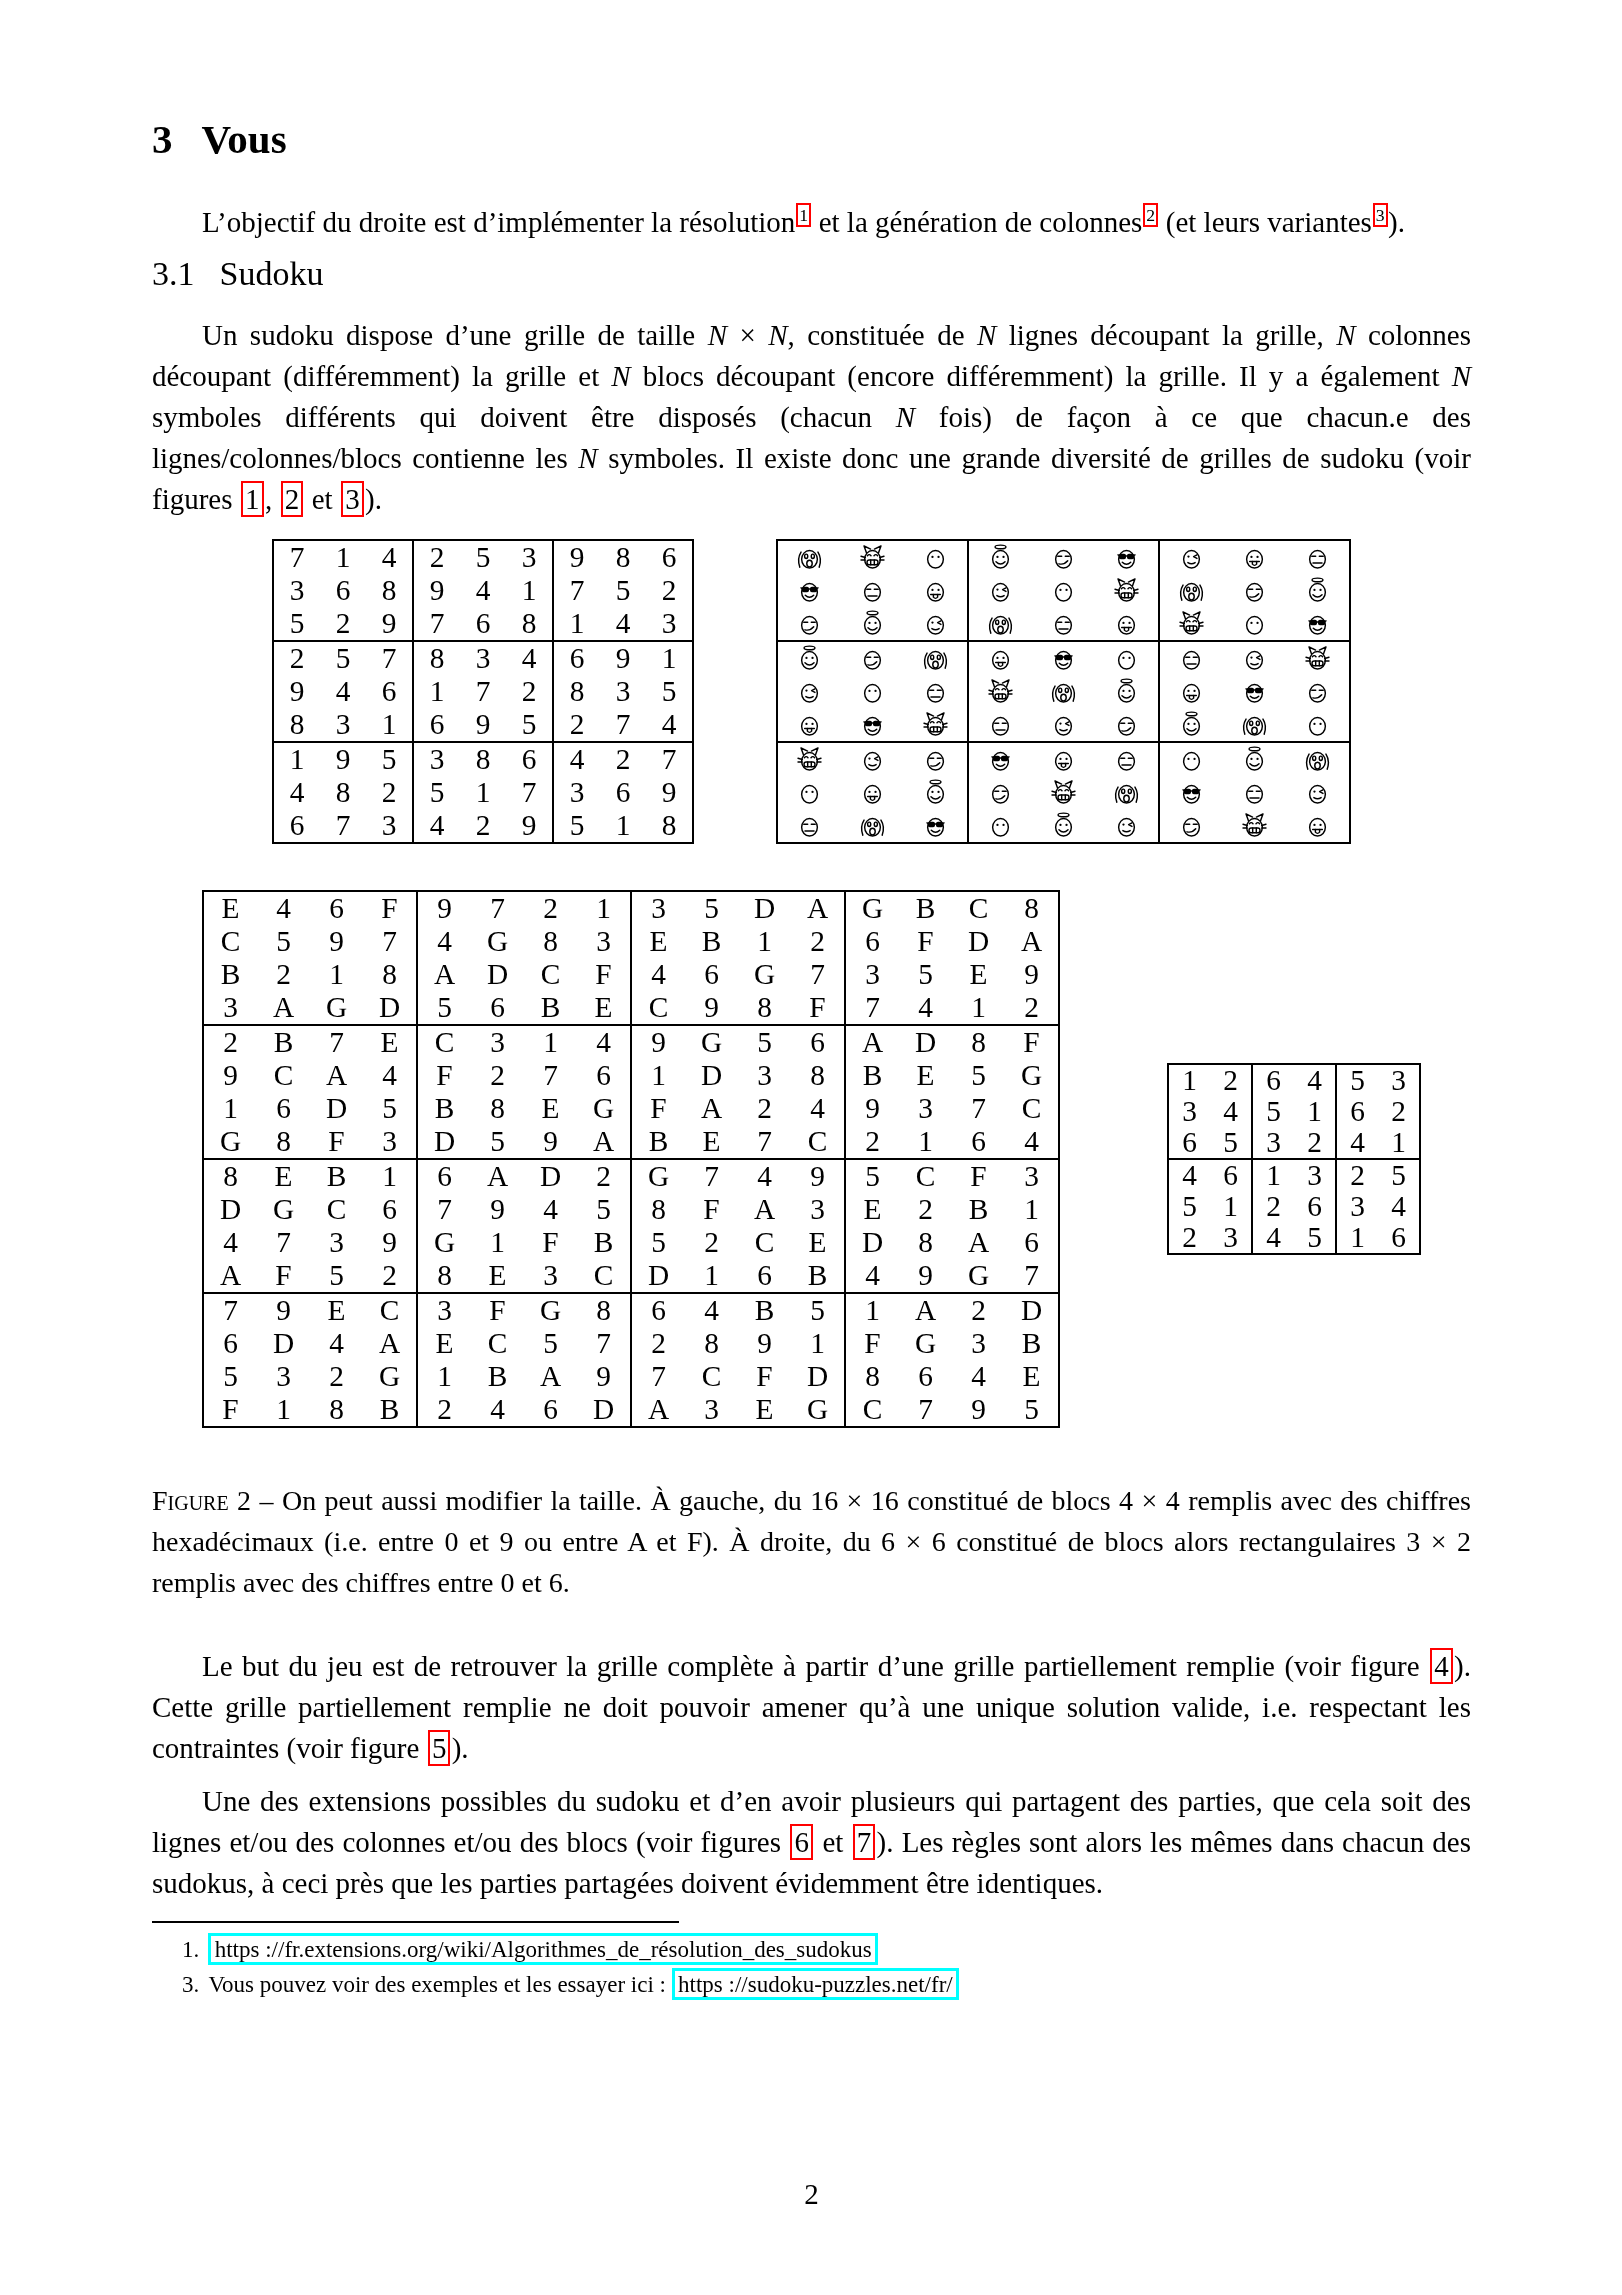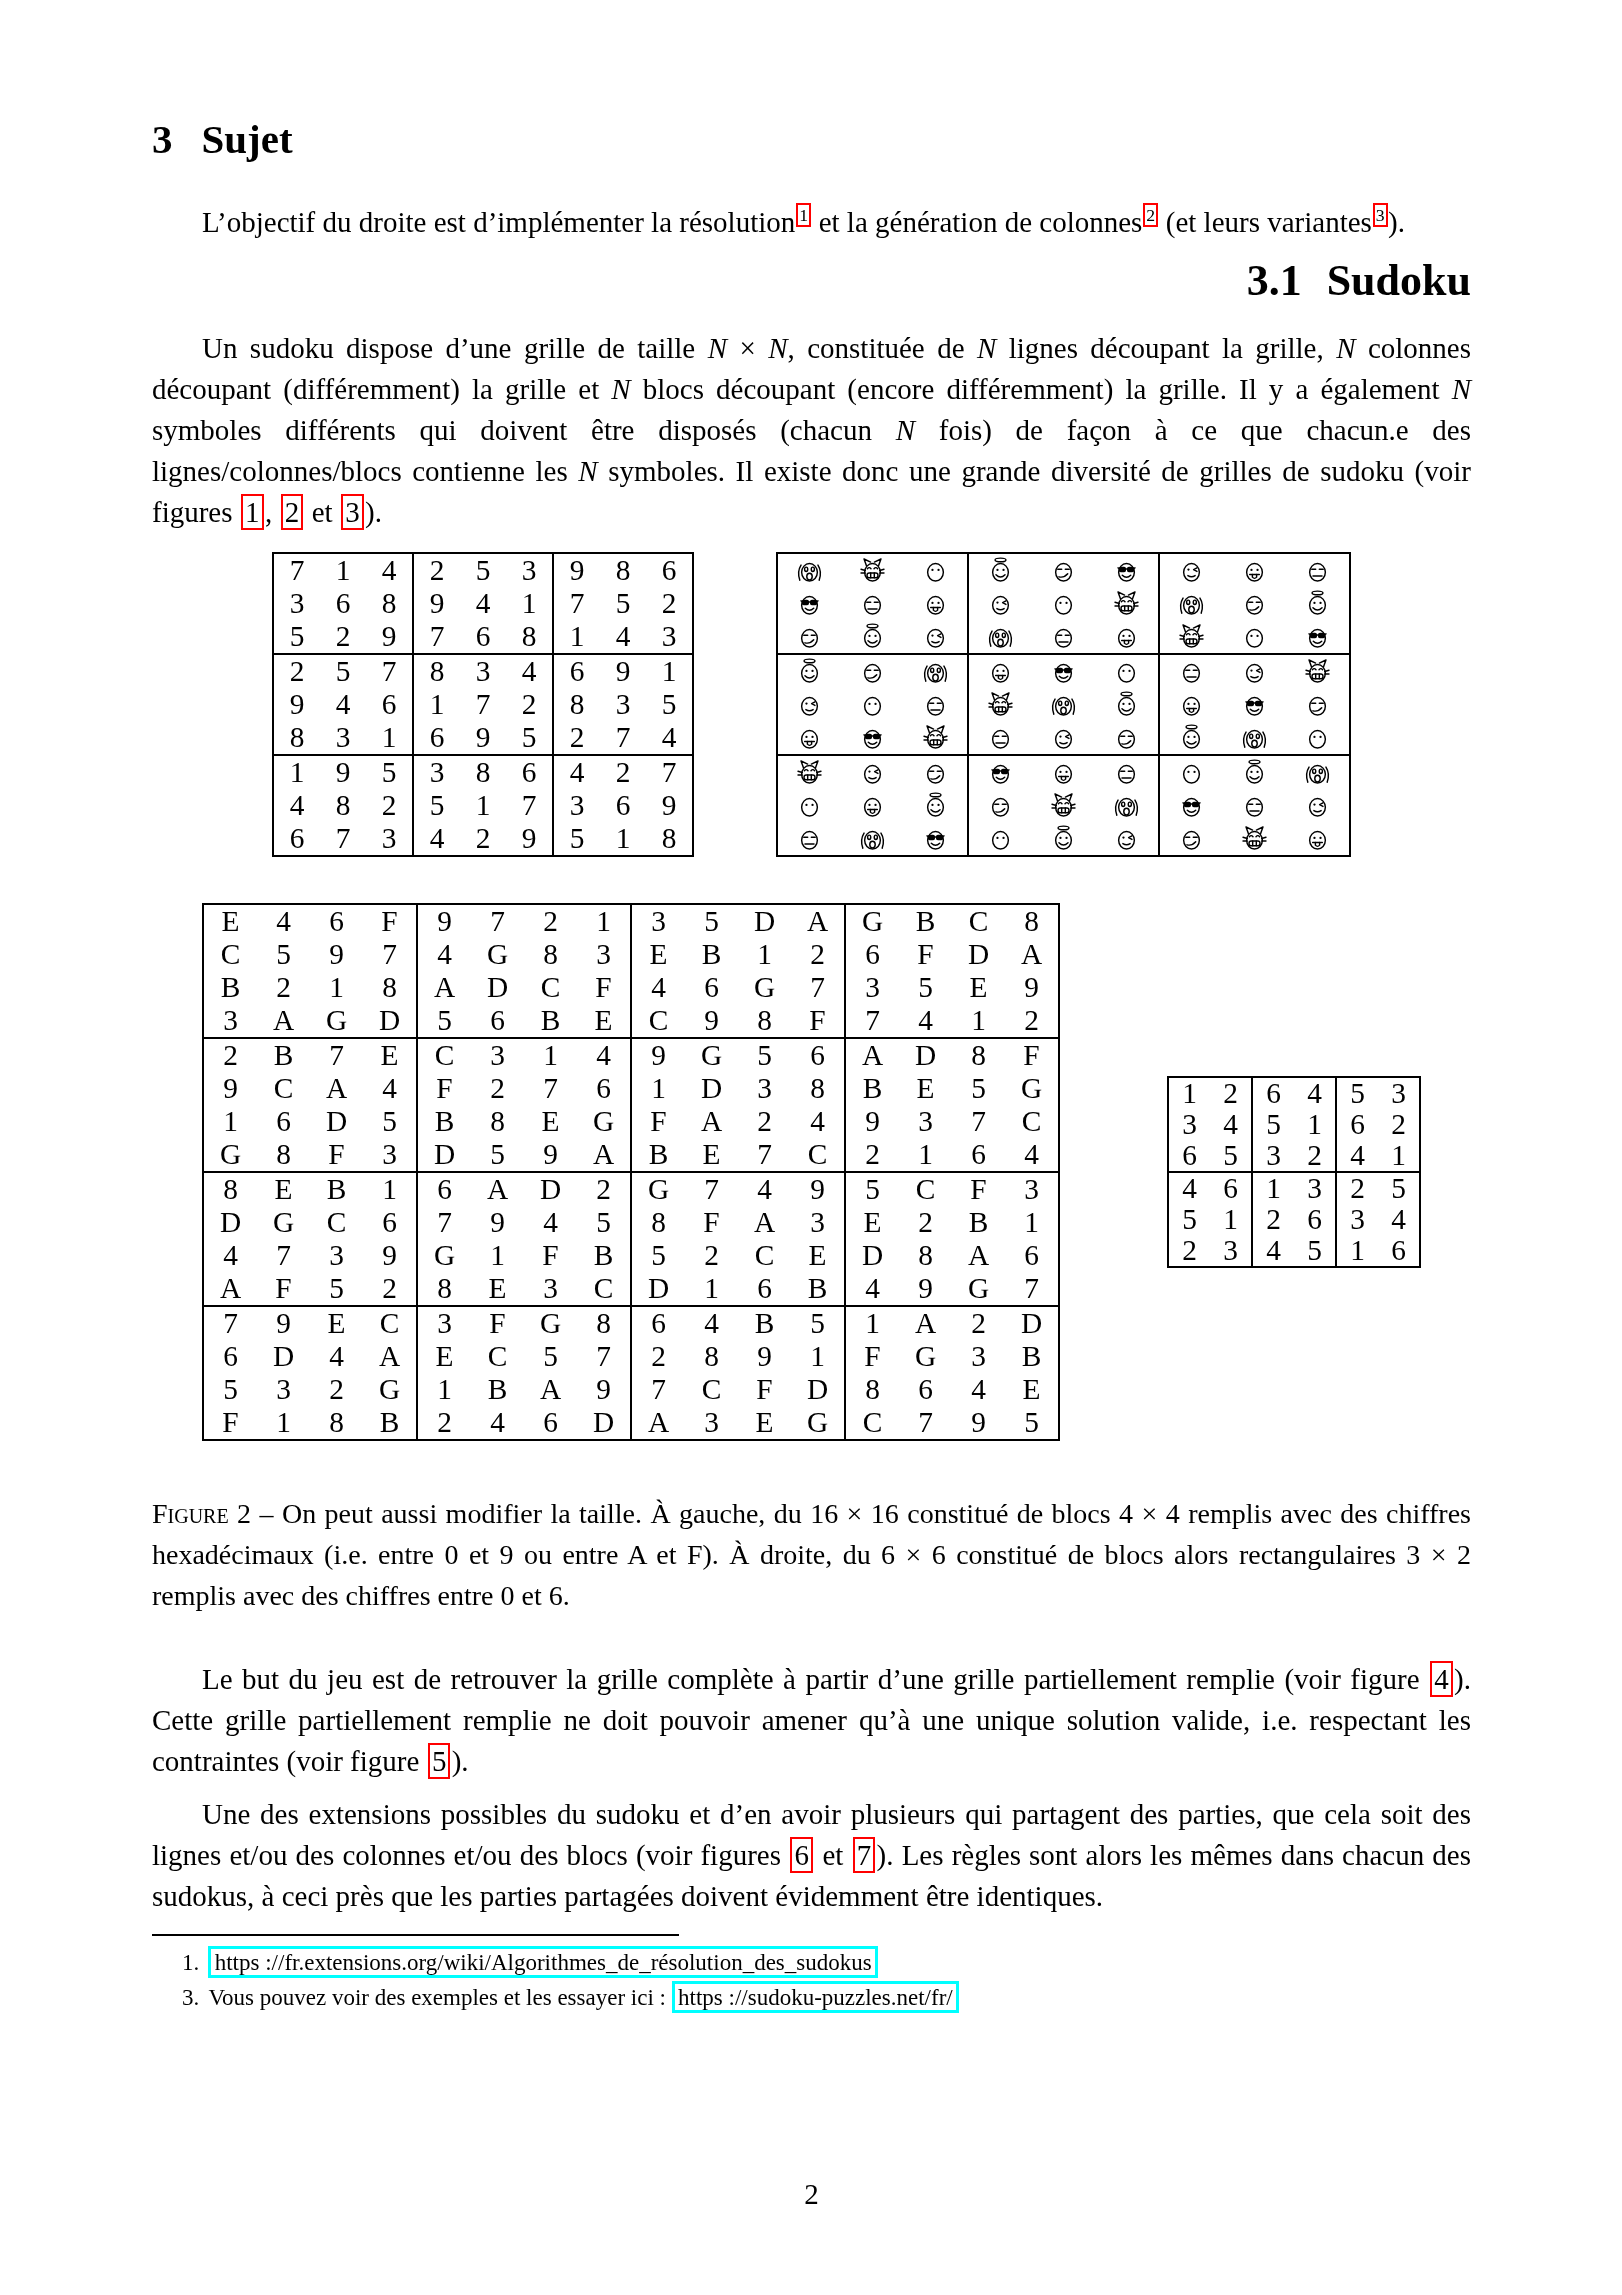--- a/index.html
+++ b/index.html
@@ -5,21 +5,21 @@
 <style>
   html,body{margin:0;padding:0;background:#888;}
   .page{
     width:1623px;height:2295px;background:#ffffff;color:#000;
     position:relative;box-sizing:border-box;
     padding:115px 152px 0 152px;
     font-family:"Liberation Serif", serif;
   }
   h1.sec{font-size:41px;font-weight:bold;margin:0 0 39px 0;}
   h1.sec .num{margin-right:29px;}
-  h2.sec{font-size:44px;font-weight:bold;margin:0 0 22px 0;text-align:right;}
+  h2.sec{font-size:34px;font-weight:normal;margin:0 0 22px 0;}
   h2.sec .num{margin-right:25px;}
   p.body{font-size:29px;line-height:41px;text-align:justify;margin:0 0 11.8px 0;}
   p.indent{text-indent:50px;}
   p.caption{font-size:28px;line-height:41px;text-align:justify;margin:0 0 43px 0;}
   .seg-sc{font-variant:small-caps;}
   .seg-m{font-style:italic;}
   .seg-sup{
     font-size:17.7px;vertical-align:super;line-height:0;
     border:2px solid #ff0000;padding:0 1.3px;margin-left:0.7px;
   }
@@ -36,21 +36,21 @@
   p.footnote .fn-label{margin-right:9.2px;}
   .page-num{position:absolute;left:0;bottom:84px;width:100%;text-align:center;font-size:29px;}
   svg.face{display:block;}
 </style>
 </head>
 <body>
 
 <div class="page">
 
   <h1 class="sec">
-    <span class="num">3</span><span>Sujet</span>
+    <span class="num">3</span><span>Vous</span>
   </h1>
 
   <p class="body indent"><span class="seg-t">L’objectif du droite est d’implémenter la résolution</span><span class="seg-sup">1</span><span class="seg-t"> et la génération de colonnes</span><span class="seg-sup">2</span><span class="seg-t"> (et leurs variantes</span><span class="seg-sup">3</span><span class="seg-t">).</span></p>
 
   <h2 class="sec">
     <span class="num">3.1</span><span>Sudoku</span>
   </h2>
 
   <p class="body indent"><span class="seg-t">Un sudoku dispose d’une grille de taille </span><span class="seg-m">N</span><span class="seg-t"> × </span><span class="seg-m">N</span><span class="seg-t">, constituée de </span><span class="seg-m">N</span><span class="seg-t"> lignes découpant la grille, </span><span class="seg-m">N</span><span class="seg-t"> colonnes découpant (différemment) la grille et </span><span class="seg-m">N</span><span class="seg-t"> blocs découpant (encore différemment) la grille. Il y a également </span><span class="seg-m">N</span><span class="seg-t"> symboles différents qui doivent être disposés (chacun </span><span class="seg-m">N</span><span class="seg-t"> fois) de façon à ce que chacun.e des lignes/colonnes/blocs contienne les </span><span class="seg-m">N</span><span class="seg-t"> symboles. Il existe donc une grande diversité de grilles de sudoku (voir figures </span><span class="seg-ref">1</span><span class="seg-t">, </span><span class="seg-ref">2</span><span class="seg-t"> et </span><span class="seg-ref">3</span><span class="seg-t">).</span></p>
 

